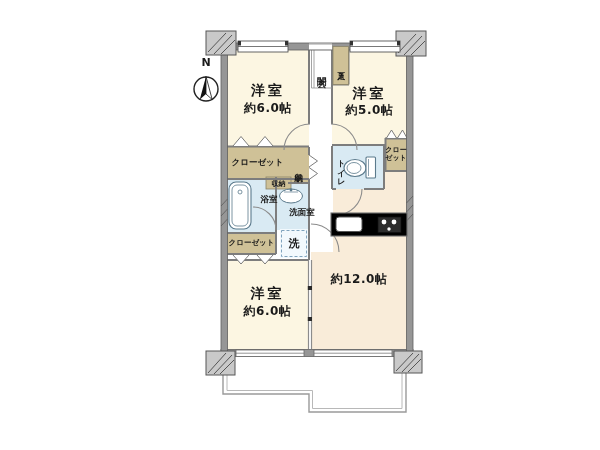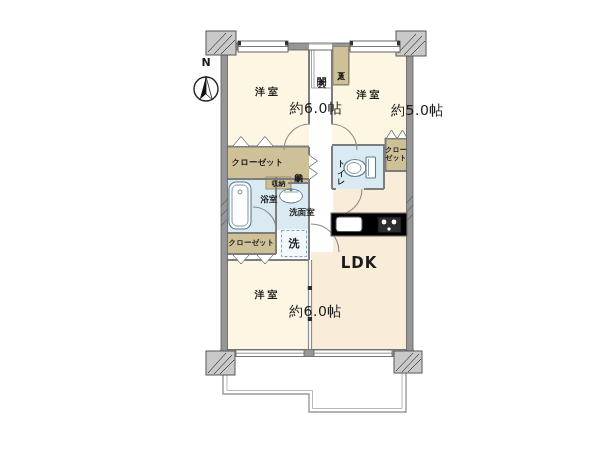--- a/index.html
+++ b/index.html
@@ -3,22 +3,22 @@
 <meta charset="utf-8">
 <style>
   html,body{margin:0;padding:0;background:#fff;}
   #canvas{position:relative;width:600px;height:450px;background:#fff;overflow:hidden;
           font-family:"DejaVu Sans","Liberation Sans",sans-serif;color:#1a1a1a;}
   #plan-svg{position:absolute;left:0;top:0;}
   .lbl{position:absolute;display:flex;align-items:center;justify-content:center;
        text-align:center;white-space:nowrap;line-height:1.1;}
   .vert{writing-mode:vertical-rl;text-orientation:upright;white-space:nowrap;}
   .wrap{white-space:normal;word-break:break-all;}
-  .room-name{font-size:10px;font-weight:bold;letter-spacing:3px;}
-  .room-size{font-size:14px;font-weight:normal;letter-spacing:0.5px;margin-left:48px;}
+  .room-name{font-size:14px;font-weight:bold;letter-spacing:3px;}
+  .room-size{font-size:12px;font-weight:bold;letter-spacing:0.5px;}
   .ldk-name{font-size:15px;font-weight:bold;letter-spacing:1px;}
   .sm{font-size:8.5px;font-weight:bold;}
   .xs{font-size:7px;font-weight:bold;}
   .compass-n{font-size:11px;font-weight:bold;}
 </style>
 </head>
 <body>
 
 <div id="canvas">
 
@@ -209,21 +209,21 @@
 
 <div class="lbl room-name" style="left:227px;top:82px;width:82px;height:18px;">洋室</div>
 <div class="lbl room-size" style="left:227px;top:102px;width:82px;height:13px;">約6.0帖</div>
 
 <div class="lbl room-name" style="left:332px;top:85px;width:75px;height:18px;">洋室</div>
 <div class="lbl room-size" style="left:332px;top:104px;width:75px;height:13px;">約5.0帖</div>
 
 <div class="lbl room-name" style="left:227px;top:285px;width:81px;height:18px;">洋室</div>
 <div class="lbl room-size" style="left:227px;top:305px;width:81px;height:13px;">約6.0帖</div>
 
-<div class="lbl ldk-name" style="left:311px;top:255px;width:96px;height:17px;">LDK</div>
+<div class="lbl room-size" style="left:311px;top:273px;width:96px;height:13px;">約12.0帖</div>
 
 <div class="lbl vert" style="left:313px;top:52px;width:17px;height:36px;font-size:9.5px;font-weight:bold;">玄関</div>
 <div class="lbl vert" style="left:333px;top:48px;width:15px;height:35px;font-size:7.5px;font-weight:bold;">下足入</div>
 
 <div class="lbl sm" style="left:227px;top:147px;width:61px;height:31px;">クローゼット</div>
 <div class="lbl vert sm" style="left:288px;top:149px;width:21px;height:33px;">収納</div>
 <div class="lbl xs" style="left:266px;top:177px;width:25px;height:15px;">収納</div>
 
 <div class="lbl sm" style="left:249px;top:193px;width:40px;height:14px;">浴室</div>
 <div class="lbl sm" style="left:275px;top:206px;width:54px;height:13px;">洗面室</div>

